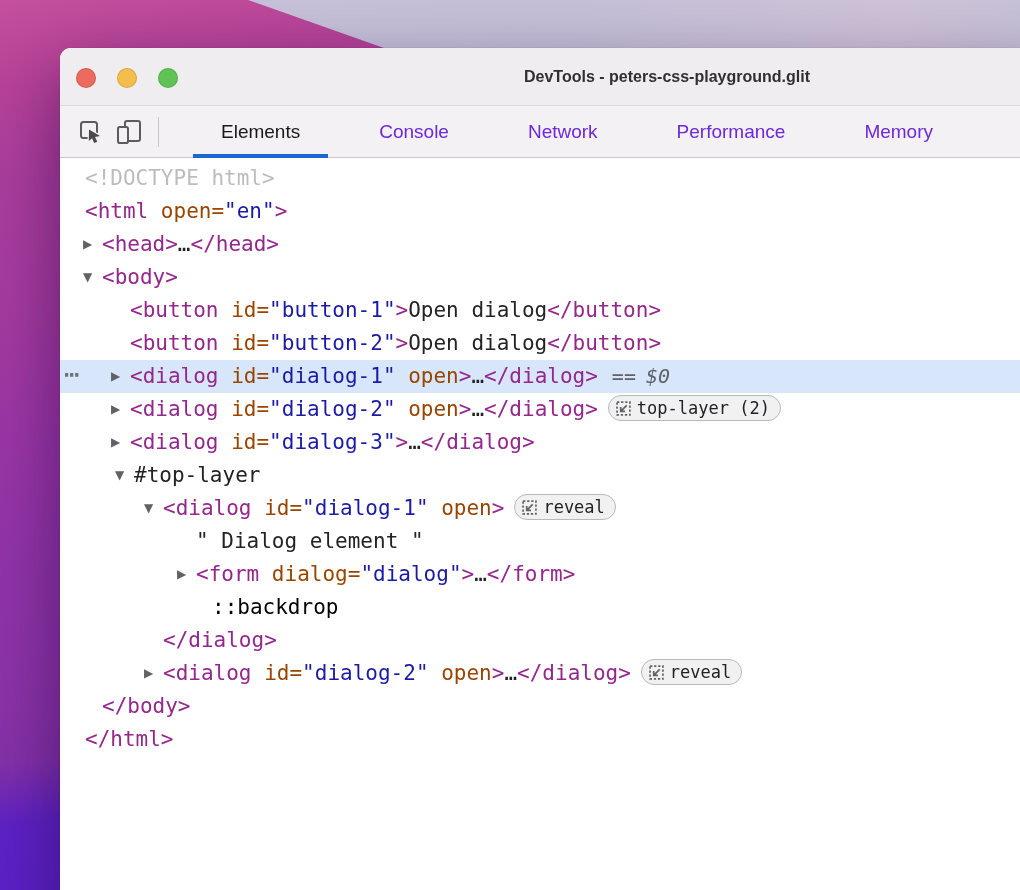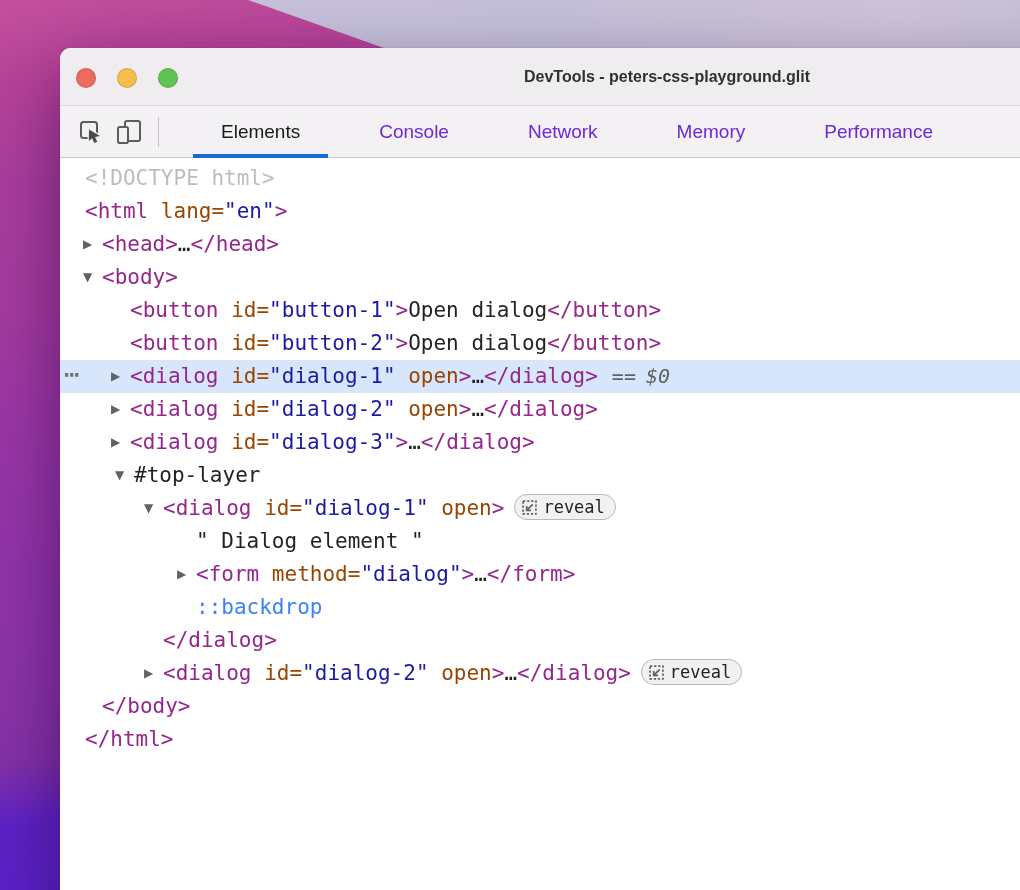--- a/index.html
+++ b/index.html
@@ -79,21 +79,21 @@
   .dots {
     position:absolute; left:4px; top:-2px; color:#6e7377;
     font-size:26px; line-height:33px; letter-spacing:1px;
   }
 
   .tk-t  { color:#94268c; }           
   .tk-a  { color:#994500; }           
   .tk-v  { color:#1a1aa6; }           
   .tk-p  { color:#232323; }           
   .tk-d  { color:#bcbcbc; }           
-  .tk-ps { color:#3b82f6; }           
+  .tk-ps { color:#000000;margin-left:16px; }           
   .tk-id { color:#202124;text-align:center; }           
 
   .badge {
     display:inline-flex; align-items:center; gap:6px;
     margin-left:10px; padding:0 10px 0 7px; height:26px;
     border:1px solid #b9b9b9; border-radius:13px; background:#f1f1f2;
     font-size:17px; color:#202124; vertical-align:middle;
     position:relative; top:-2px;
   }
   .badge svg { display:block; }
@@ -128,47 +128,55 @@
       <svg width="26" height="26" viewBox="0 0 26 26">
         <rect x="9" y="2" width="15" height="20" rx="2" fill="none" stroke="#5c5c5c" stroke-width="2"></rect>
         <rect x="2" y="8" width="10" height="16" rx="1.8" fill="#f3f1f4" stroke="#5c5c5c" stroke-width="2"></rect>
       </svg>
     </div>
     <div class="toolbar-sep"></div>
     <div class="tab-bar">
         <div class="tab active">Elements</div>
         <div class="tab">Console</div>
         <div class="tab">Network</div>
+        <div class="tab">Performance</div>
         <div class="tab">Memory</div>
-        <div class="tab">Performance</div>
       </div>
   </div>
 
   <div class="tree">
       <div class="row" style="padding-left: 25px;"><span class="tk-d">&lt;!DOCTYPE html&gt;</span></div>
-      <div class="row" style="padding-left: 25px;"><span class="tk-t">&lt;html</span><span class="tk-a"> lang=</span><span class="tk-v">"en"</span><span class="tk-t">&gt;</span></div>
+      <div class="row" style="padding-left: 25px;"><span class="tk-t">&lt;html</span><span class="tk-a"> open=</span><span class="tk-v">"en"</span><span class="tk-t">&gt;</span></div>
       <div class="row" style="padding-left: 42px;"><span class="arrow" style="left: 23px;">▶</span><span class="tk-t">&lt;head&gt;</span><span class="tk-p">…</span><span class="tk-t">&lt;/head&gt;</span></div>
       <div class="row" style="padding-left: 42px;"><span class="arrow" style="left: 23px;">▼</span><span class="tk-t">&lt;body&gt;</span></div>
       <div class="row" style="padding-left: 70px;"><span class="tk-t">&lt;button</span><span class="tk-a"> id=</span><span class="tk-v">"button-1"</span><span class="tk-t">&gt;</span><span class="tk-p">Open dialog</span><span class="tk-t">&lt;/button&gt;</span></div>
       <div class="row" style="padding-left: 70px;"><span class="tk-t">&lt;button</span><span class="tk-a"> id=</span><span class="tk-v">"button-2"</span><span class="tk-t">&gt;</span><span class="tk-p">Open dialog</span><span class="tk-t">&lt;/button&gt;</span></div>
       <div class="row hl" style="padding-left: 70px;"><span class="dots">⋯</span><span class="arrow" style="left: 51px;">▶</span><span class="tk-t">&lt;dialog</span><span class="tk-a"> id=</span><span class="tk-v">"dialog-1"</span><span class="tk-a"> open</span><span class="tk-t">&gt;</span><span class="tk-p">…</span><span class="tk-t">&lt;/dialog&gt;</span><span class="suffix"><span>==</span><span class="var">$0</span></span></div>
-      <div class="row" style="padding-left: 70px;"><span class="arrow" style="left: 51px;">▶</span><span class="tk-t">&lt;dialog</span><span class="tk-a"> id=</span><span class="tk-v">"dialog-2"</span><span class="tk-a"> open</span><span class="tk-t">&gt;</span><span class="tk-p">…</span><span class="tk-t">&lt;/dialog&gt;</span></div>
+      <div class="row" style="padding-left: 70px;"><span class="arrow" style="left: 51px;">▶</span><span class="tk-t">&lt;dialog</span><span class="tk-a"> id=</span><span class="tk-v">"dialog-2"</span><span class="tk-a"> open</span><span class="tk-t">&gt;</span><span class="tk-p">…</span><span class="tk-t">&lt;/dialog&gt;</span><span class="badge">
+          <span style="display: flex;">
+            <svg width="15" height="15" viewBox="0 0 14 14">
+              <rect x="1" y="1" width="12" height="12" fill="none" stroke="#5f6368" stroke-width="1.6" stroke-dasharray="2.1,1.7"></rect>
+              <path d="M10 4 L4.6 9.4 M4.4 5.6 L4.4 9.6 L8.4 9.6" fill="none" stroke="#5f6368" stroke-width="1.6"></path>
+            </svg>
+          </span>
+          <span>top-layer (2)</span>
+        </span></div>
       <div class="row" style="padding-left: 70px;"><span class="arrow" style="left: 51px;">▶</span><span class="tk-t">&lt;dialog</span><span class="tk-a"> id=</span><span class="tk-v">"dialog-3"</span><span class="tk-t">&gt;</span><span class="tk-p">…</span><span class="tk-t">&lt;/dialog&gt;</span></div>
       <div class="row" style="padding-left: 74px;"><span class="arrow" style="left: 55px;">▼</span><span class="tk-id">#top-layer</span></div>
       <div class="row" style="padding-left: 103px;"><span class="arrow" style="left: 84px;">▼</span><span class="tk-t">&lt;dialog</span><span class="tk-a"> id=</span><span class="tk-v">"dialog-1"</span><span class="tk-a"> open</span><span class="tk-t">&gt;</span><span class="badge">
           <span style="display: flex;">
             <svg width="15" height="15" viewBox="0 0 14 14">
               <rect x="1" y="1" width="12" height="12" fill="none" stroke="#5f6368" stroke-width="1.6" stroke-dasharray="2.1,1.7"></rect>
               <path d="M10 4 L4.6 9.4 M4.4 5.6 L4.4 9.6 L8.4 9.6" fill="none" stroke="#5f6368" stroke-width="1.6"></path>
             </svg>
           </span>
           <span>reveal</span>
         </span></div>
       <div class="row" style="padding-left: 136px;"><span class="tk-p">" Dialog element "</span></div>
-      <div class="row" style="padding-left: 136px;"><span class="arrow" style="left: 117px;">▶</span><span class="tk-t">&lt;form</span><span class="tk-a"> method=</span><span class="tk-v">"dialog"</span><span class="tk-t">&gt;</span><span class="tk-p">…</span><span class="tk-t">&lt;/form&gt;</span></div>
+      <div class="row" style="padding-left: 136px;"><span class="arrow" style="left: 117px;">▶</span><span class="tk-t">&lt;form</span><span class="tk-a"> dialog=</span><span class="tk-v">"dialog"</span><span class="tk-t">&gt;</span><span class="tk-p">…</span><span class="tk-t">&lt;/form&gt;</span></div>
       <div class="row" style="padding-left: 136px;"><span class="tk-ps">::backdrop</span></div>
       <div class="row" style="padding-left: 103px;"><span class="tk-t">&lt;/dialog&gt;</span></div>
       <div class="row" style="padding-left: 103px;"><span class="arrow" style="left: 84px;">▶</span><span class="tk-t">&lt;dialog</span><span class="tk-a"> id=</span><span class="tk-v">"dialog-2"</span><span class="tk-a"> open</span><span class="tk-t">&gt;</span><span class="tk-p">…</span><span class="tk-t">&lt;/dialog&gt;</span><span class="badge">
           <span style="display: flex;">
             <svg width="15" height="15" viewBox="0 0 14 14">
               <rect x="1" y="1" width="12" height="12" fill="none" stroke="#5f6368" stroke-width="1.6" stroke-dasharray="2.1,1.7"></rect>
               <path d="M10 4 L4.6 9.4 M4.4 5.6 L4.4 9.6 L8.4 9.6" fill="none" stroke="#5f6368" stroke-width="1.6"></path>
             </svg>
           </span>
           <span>reveal</span>

